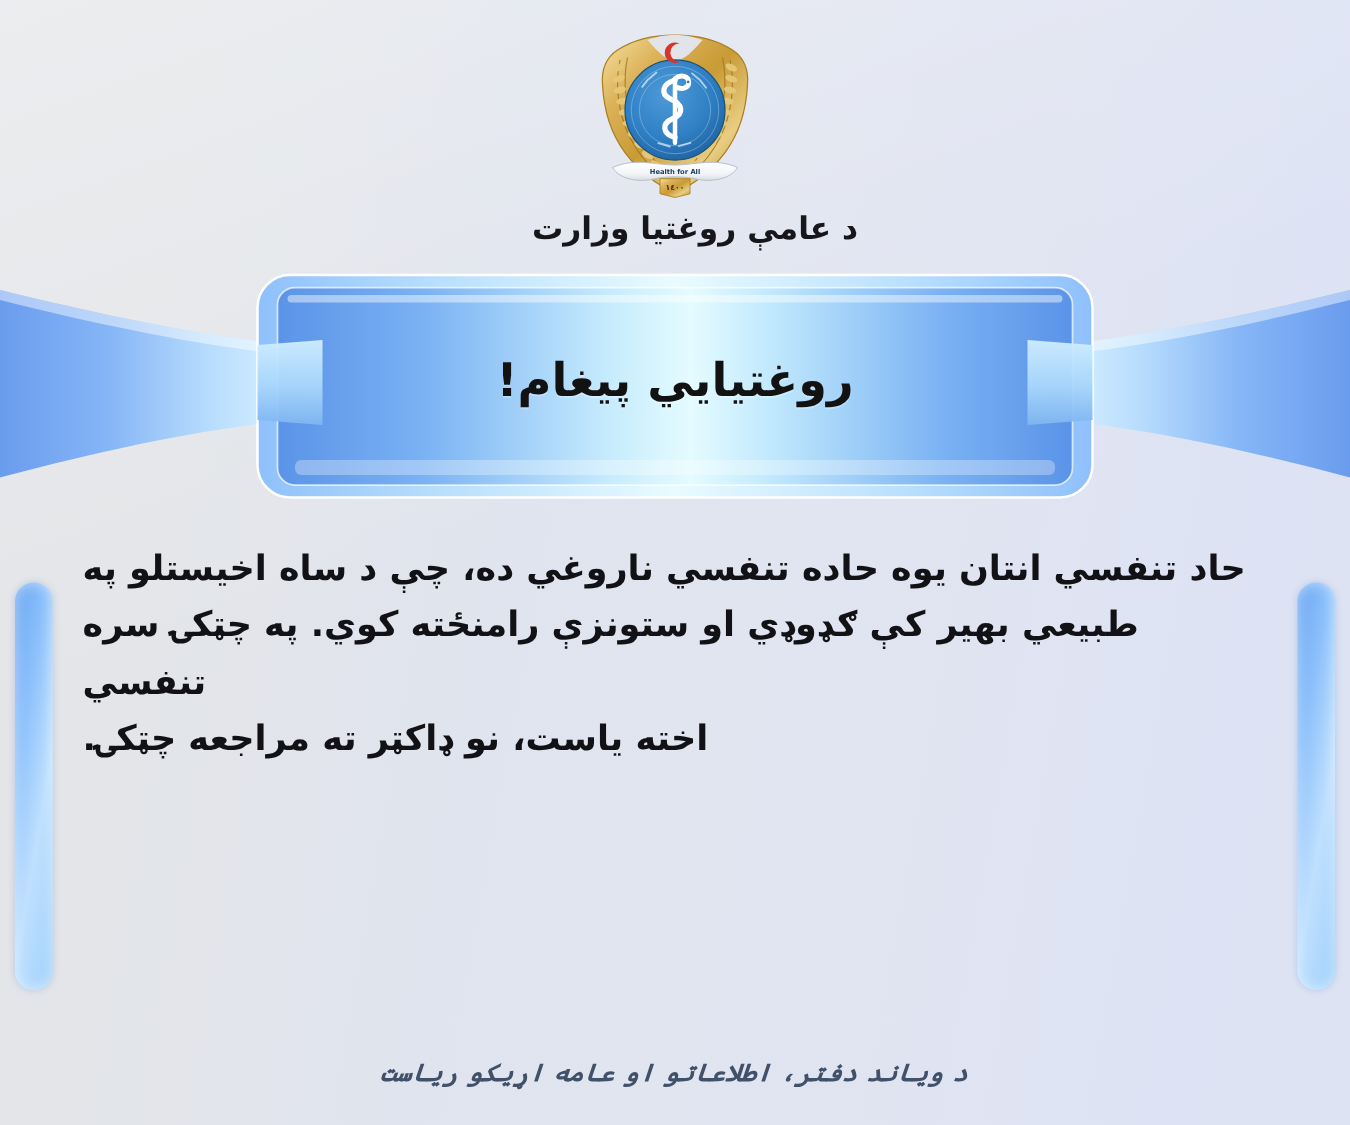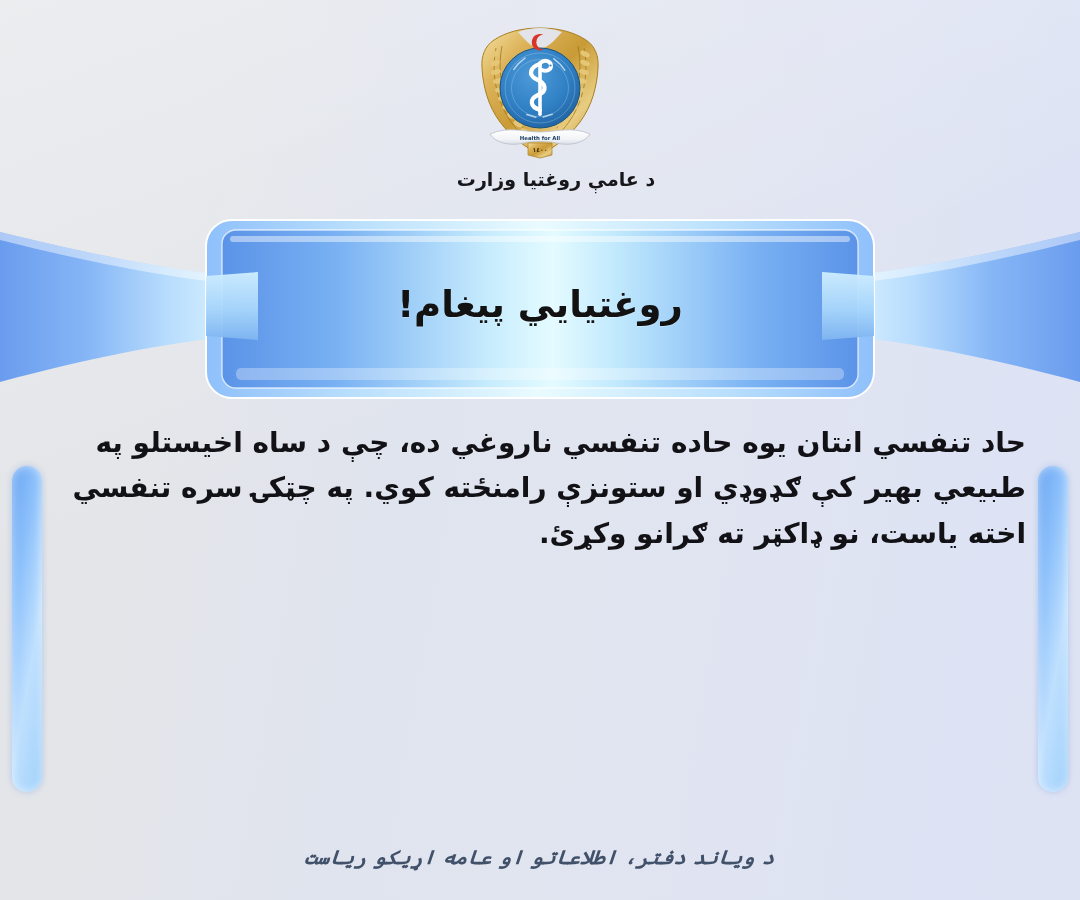--- a/index.html
+++ b/index.html
@@ -50,21 +50,21 @@
     position: relative;
     width: 136px;
     height: 140px;
     margin: 0 auto;
   }
   .emblem svg { display: block; width: 136px; height: 140px; }
 
   .ministry-name {
     margin-top: 6px;
     font-family: "DejaVu Sans", sans-serif;
-    font-size: 19px;
+    font-size: 25px;
     font-weight: bold;
     color: #17171b;
     direction: rtl;
     letter-spacing: 0.2px;
     padding-left: 32px;
   }
 
   
   .ribbon-wrap {
     position: absolute;
@@ -126,22 +126,22 @@
     color: #111114;
     margin: 0 0 16px 0;
     line-height: 1.3;
   }
   .paragraph {
     font-family: "DejaVu Sans", sans-serif;
     font-size: 28px;
     font-weight: bold;
     color: #121216;
     line-height: 1.62;
-    margin: 0;
-    text-align: right;
+    margin: 12px;
+    text-align: left;
     direction: rtl;
   }
   .paragraph .ln { display: block; }
 
   
   .footer {
     position: absolute;
     bottom: 30px;
     left: 0;
     width: 1080px;
@@ -348,21 +348,21 @@
   </div>
 
   <div class="pill left"></div>
   <div class="pill right"></div>
 
   <div class="content">
 
     <p class="paragraph">
       <span class="ln">حاد تنفسي انتان يوه حاده تنفسي ناروغي ده، چې د ساه اخيستلو په</span>
       <span class="ln">طبيعي بهير کې ګډوډي او ستونزې رامنځته کوي. په چټکۍ سره تنفسي</span>
-      <span class="ln">اخته ياست، نو ډاکټر ته ګرانو وکړئ.</span>
+      <span class="ln">اخته ياست، نو ډاکټر ته مراجعه چټکۍ.</span>
     </p>
   </div>
 
   <div class="footer">
     <span class="footer-calligraphy">د وياند دفتر، اطلاعاتو او عامه اړيکو رياست</span>
   </div>
 
 </div>
 
 </body></html>

